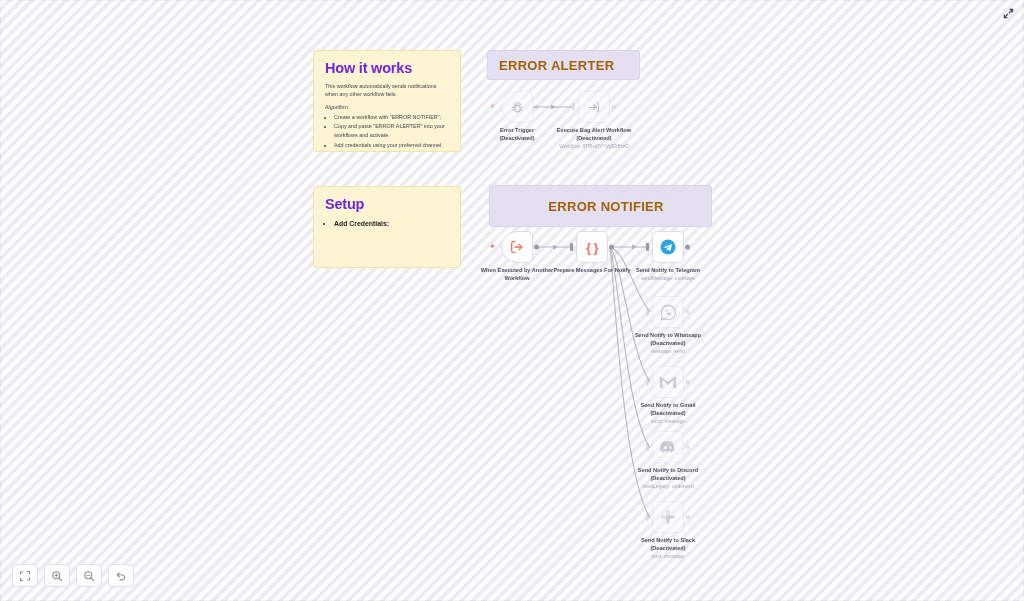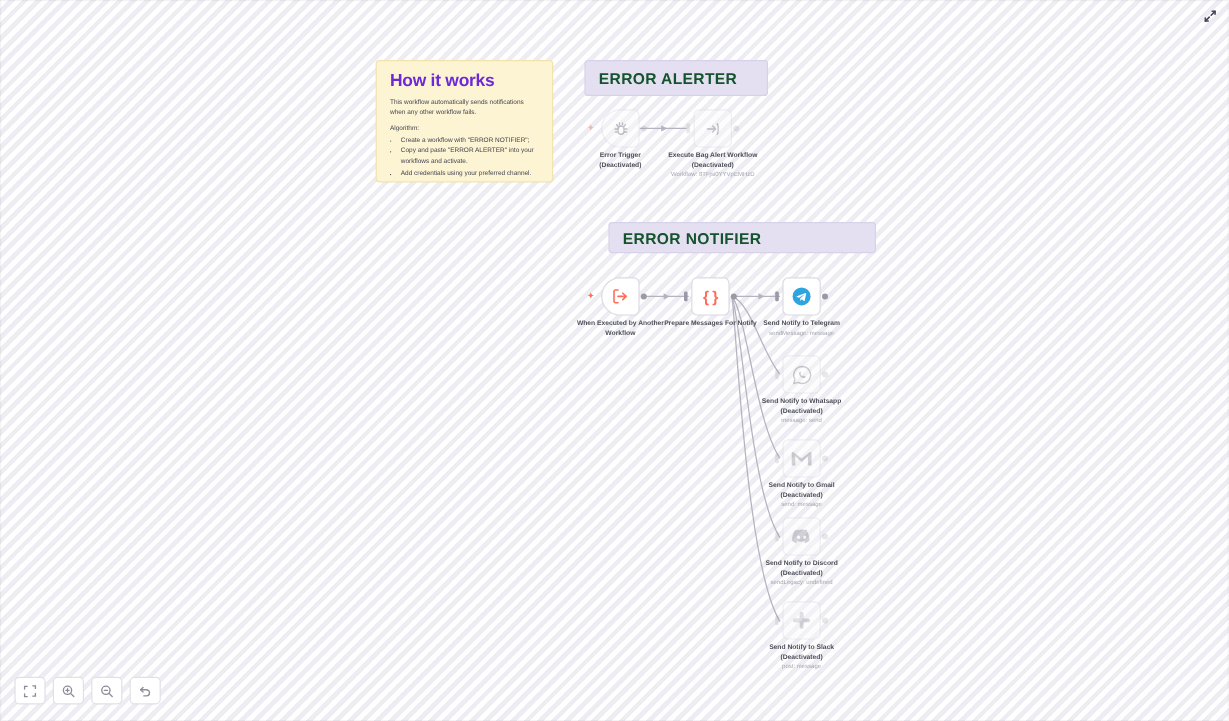--- a/index.html
+++ b/index.html
@@ -85,21 +85,21 @@
   
   .section-pill{
     position:absolute;
     background:#e4e0f2;
     border:1px solid #d7d2ea;
     border-radius:3px;
     box-sizing:border-box;
     display:flex;
     align-items:center;
     padding-left:11px;
-    color:#14532d;
+    color:#a16207;
     font-size:13px;
     font-weight:600;
     letter-spacing:0.3px;
   }
 
   
   #wires{
     position:absolute; left:0; top:0;
     width:1024px; height:601px;
     pointer-events:none;
@@ -213,26 +213,32 @@
     <p>This workflow automatically sends notifications when any other workflow fails.</p>
     <div class="algo-label">Algorithm:</div>
     <ul>
       <li>Create a workflow with "ERROR NOTIFIER";</li>
       <li>Copy and paste "ERROR ALERTER" into your workflows and activate.</li>
       <li>Add credentials using your preferred channel.</li>
     </ul>
 
   </div>
 
+  <div class="sticky" style="left:313px; top:186px; width:148px; height:82px;">
+    <h2>Setup</h2>
+    <ul style="font-size:6.9px;">
+      <li class="setup-head">Add Credentials:</li>
+    </ul>
+  </div>
 
   <div class="section-pill" style="left:487px; top:50px; width:153px; height:30px;">
     <span>ERROR ALERTER</span>
   </div>
 
-  <div class="section-pill" style="left:507px; top:185px; width:223px; height:26px;">
+  <div class="section-pill" style="left:489px; top:185px; width:223px; height:42px;justify-content:center;">
     <span>ERROR NOTIFIER</span>
   </div>
 
   <svg id="wires">
 
     <path d="M 533,107 L 572,107" stroke="#b4b4c0" stroke-width="1.05" fill="none"></path>
     <polygon points="551,104.4 556,107 551,109.6" fill="#b4b4c0"></polygon>
 
     <path d="M 535,247 L 574,247" stroke="#b4b4c0" stroke-width="1.05" fill="none"></path>
     <polygon points="553,244.4 558,247 553,249.6" fill="#b4b4c0"></polygon>

